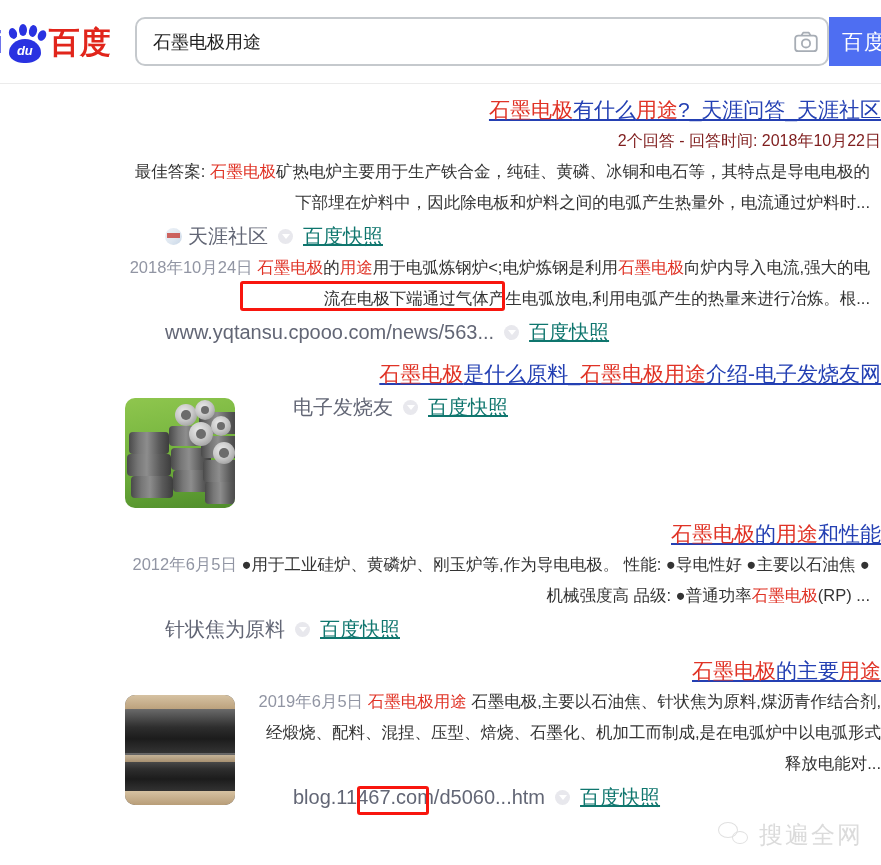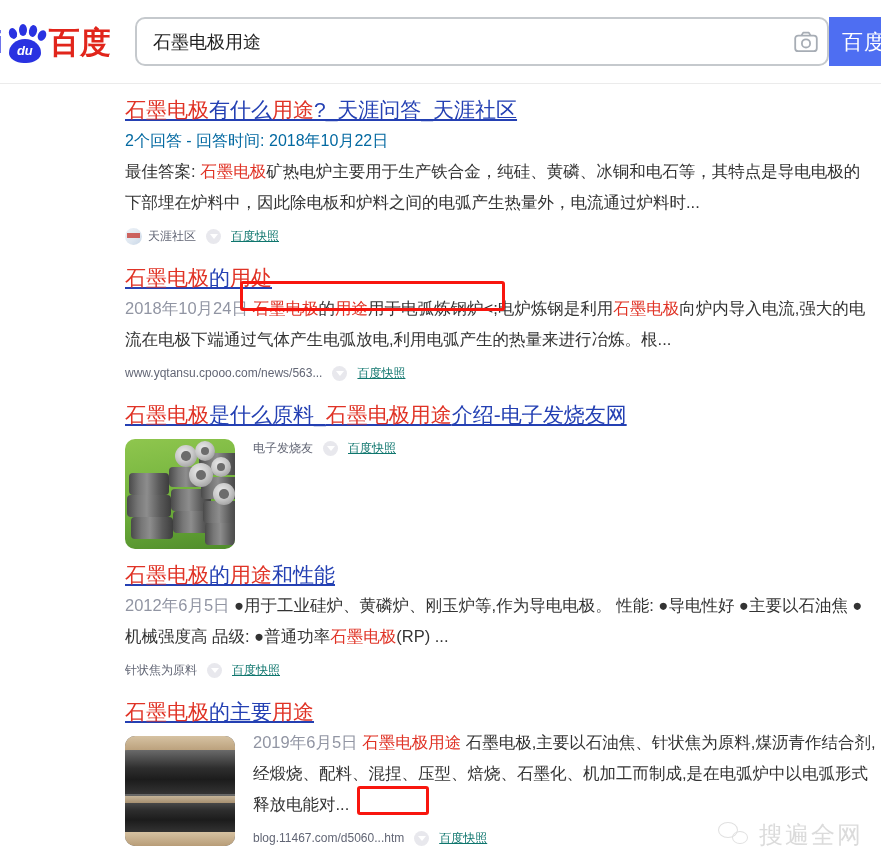--- a/index.html
+++ b/index.html
@@ -84,20 +84,21 @@
     padding-left: 13px;
     cursor: pointer;
     letter-spacing: 1px;
   }
 
   
   .results {
     position: relative;
     padding: 0 0 0 125px;
     width: 881px;
+    text-align: right;
   }
   .result { position: relative; margin-bottom: 0; }
 
   .r-title {
     font-size: 21px;
     line-height: 30px;
     padding-top: 11px;
     text-decoration: underline;
     text-underline-offset: 2px;
     color: #2440b3;
@@ -112,38 +113,39 @@
     flex: 0 0 110px;
     margin: 9px 18px 0 0;
     border-radius: 10px;
     overflow: hidden;
     position: relative;
     cursor: pointer;
   }
   .r-content { flex: 1; min-width: 0; }
 
   .r-meta {
-    font-size: 16px; color: #0369a1;
+    font-size: 16px; color: #7f1d1d;
     line-height: 31px;
   }
   .r-snippet {
     font-size: 16.5px;
     color: #333333;
     line-height: 31px;
     max-width: 745px;
   }
   .r-snippet .date { color: #9195a3; }
   .r-snippet .hl { color: #e03326; }
 
   .r-source {
-    font-size: 12px;
+    font-size: 20px;
     color: #626675;
     line-height: 31px;
     display: flex; align-items: center;
     padding-top: 3px;
+    margin-left: 40px;
   }
   .favicon {
     width: 17px; height: 17px; border-radius: 50%;
     background: linear-gradient(135deg,#eef2f7 0%,#dde6f0 60%,#c8d6e6 100%);
     margin-right: 6px; flex: 0 0 17px;
     position: relative; overflow: hidden;
   }
   .favicon::after {
     content: ""; position: absolute; left: 2px; top: 5px;
     width: 13px; height: 5px; background: #c4352e; opacity: .75;
@@ -265,21 +267,20 @@
             <span class="src-name">天涯社区</span>
             <span class="caret">
               <i></i>
             </span>
             <span class="snapshot">百度快照</span>
           </div>
         </div>
       </div>
     </div>
     <div class="result">
-      <div class="r-title"><span class="hl">石墨电极</span><span>的</span><span class="hl">用处</span></div>
       <div class="r-body">
         <div class="r-content">
           <div class="r-snippet"><span class="date">2018年10月24日 </span><span class="hl">石墨电极</span><span>的</span><span class="hl">用途</span><span>用于电弧炼钢炉&lt;;电炉炼钢是利用</span><span class="hl">石墨电极</span><span>向炉内导入电流,强大的电流在电极下端通过气体产生电弧放电,利用电弧产生的热量来进行冶炼。根...</span></div>
           <div class="r-source">
             <span class="url-text">www.yqtansu.cpooo.com/news/563...</span>
             <span class="caret">
               <i></i>
             </span>
             <span class="snapshot">百度快照</span>
           </div>

